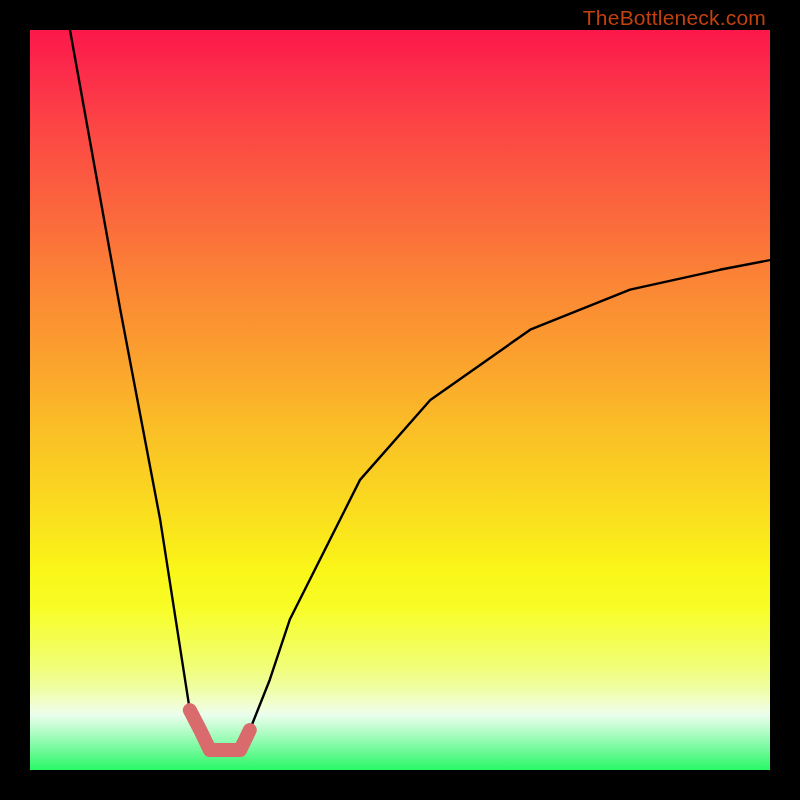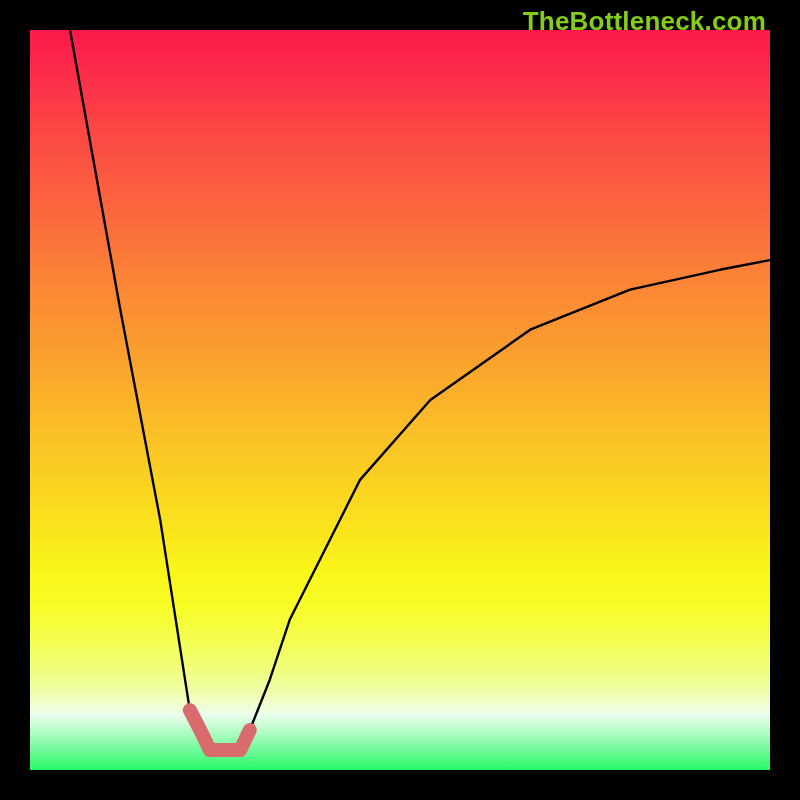--- a/index.html
+++ b/index.html
@@ -49,23 +49,23 @@
       #a1fcba 95.5%,
       #79fa9f 97%,
       #51f982 98.5%,
       #29f866 100%
     );
   }
   .watermark {
     position: absolute;
     top: 6px;
     right: 34px;
-    color: #84cc16;
-    font-size: 26px;
-    font-weight: 700;
+    color: #c2410c;
+    font-size: 21px;
+    font-weight: 400;
     letter-spacing: 0.2px;
   }
   svg.curve {
     position: absolute;
     top: 0;
     left: 0;
     width: 740px;
     height: 740px;
   }
 </style>

